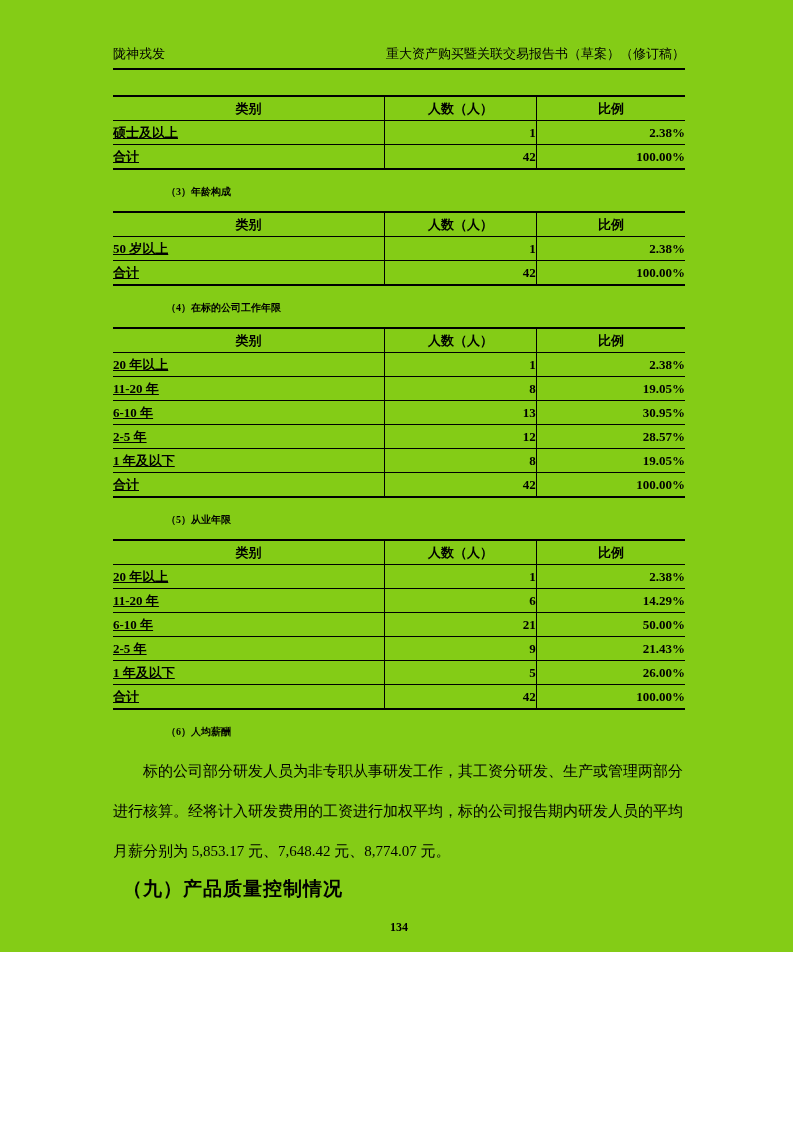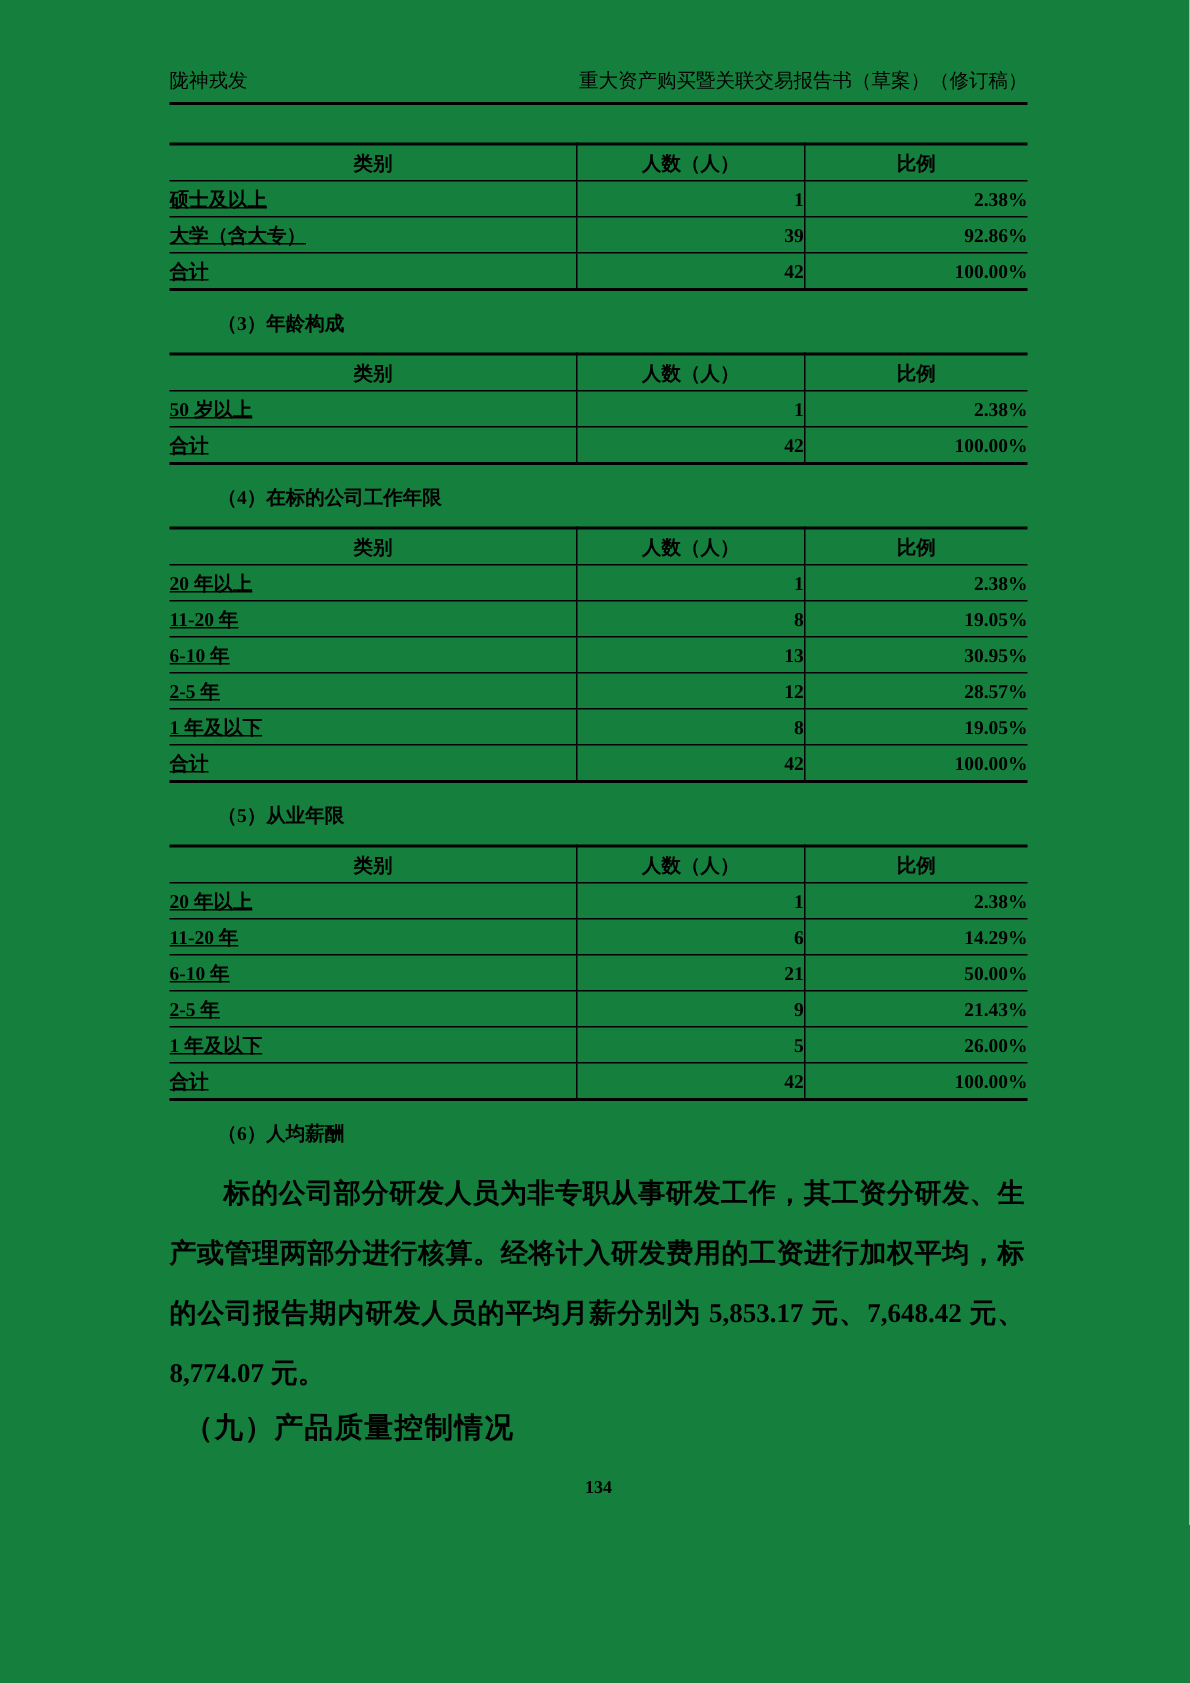--- a/index.html
+++ b/index.html
@@ -1,20 +1,20 @@
 <!DOCTYPE html>
 <html><head>
 <meta charset="utf-8">
 <style>
   html, body { margin: 0; padding: 0; background: #ffffff; }
   .page {
     position: relative;
     width: 793px;
-    height: 1122px;
-    background: #15803d;
+    height: 952px;
+    background: #84cc16;
     color: #000000;
     box-sizing: border-box;
     padding: 45px 108px 0 113px;
     font-family: "Liberation Serif", "DejaVu Serif", serif;
     overflow: hidden;
   }
   
   .header {
     display: flex;
     justify-content: space-between;
@@ -42,29 +42,29 @@
     overflow: hidden;
     white-space: nowrap;
   }
   table.data th:nth-child(-n+2),
   table.data td:nth-child(-n+2) { border-right: 1.5px solid #000; }
   table.data th { text-align: center; }
   td.cat { text-align: left; text-decoration: underline; }
   td.num { text-align: right; padding-right: 8px; }
   
   h3.sec {
-    font-size: 13px;
-    font-weight: bold;
-    margin: 12px 0 9px 32px;
+    font-size: 10px;
+    font-weight: bold;
+    margin: 12px 0 9px 53px;
     line-height: 20px;
   }
   
   p.para {
-    font-size: 18px;
-    font-weight: bold;
+    font-size: 15px;
+    font-weight: normal;
     line-height: 40px;
     text-align: justify;
     text-indent: 2em;
     margin: 4px 2px 0 0;
   }
   
   h2.big {
     font-family: "Liberation Sans", "DejaVu Sans", sans-serif;
     font-size: 19px;
     font-weight: bold;
@@ -100,25 +100,20 @@
       <th>类别</th>
       <th>人数（人）</th>
       <th>比例</th>
     </tr>
     <tr>
       <td class="cat">硕士及以上</td>
       <td class="num">1</td>
       <td class="num">2.38%</td>
     </tr>
     <tr>
-      <td class="cat">大学（含大专）</td>
-      <td class="num">39</td>
-      <td class="num">92.86%</td>
-    </tr>
-    <tr>
       <td class="cat">合计</td>
       <td class="num">42</td>
       <td class="num">100.00%</td>
     </tr>
   </tbody>
     </table>
 
   <h3 class="sec">（3）年龄构成</h3>
 
   <table class="data">

